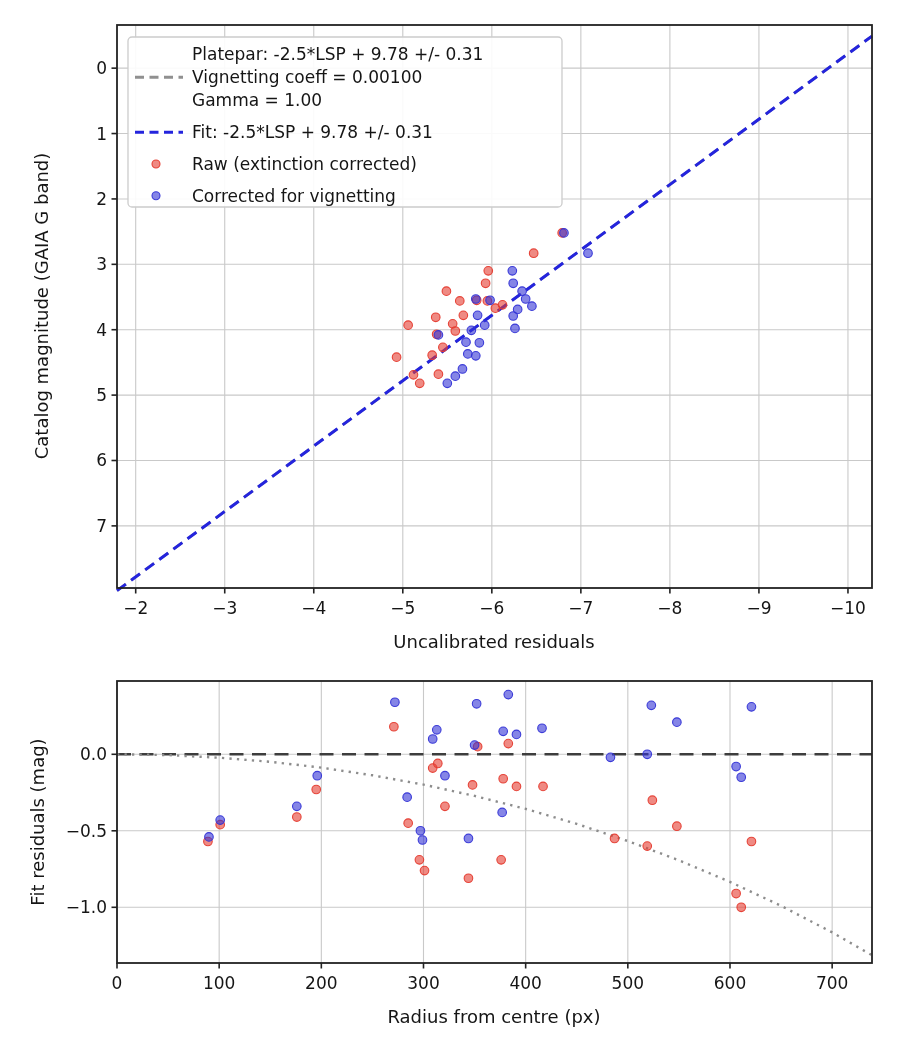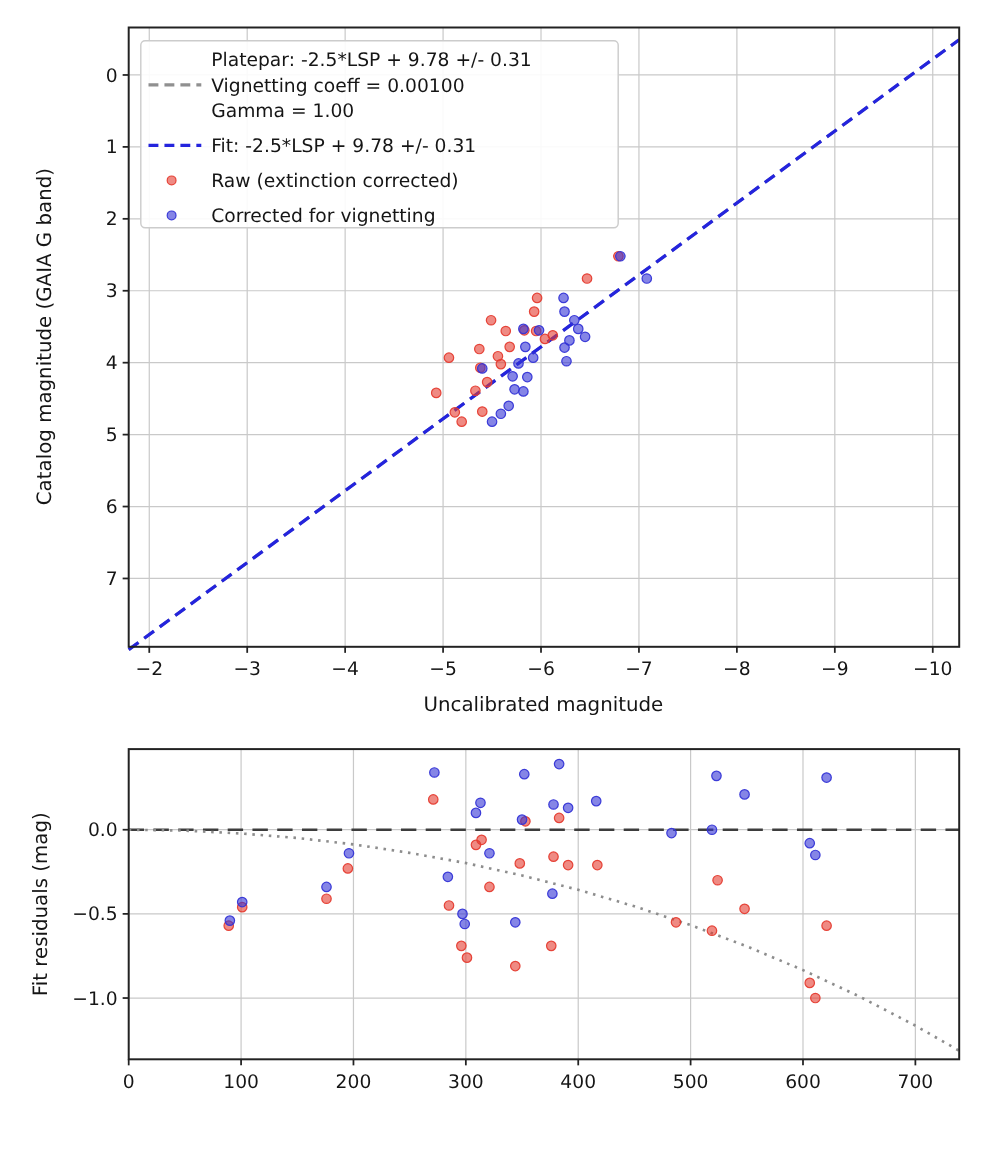--- a/index.html
+++ b/index.html
@@ -223,16 +223,17 @@
         <line x1="832.1556156968877" y1="963" x2="832.1556156968877" y2="968.5" stroke="#222222" stroke-width="1.6"></line>
         <text x="832.1556156968877" y="989" text-anchor="middle" font-size="17" fill="#151515" font-family="DejaVu Sans, Liberation Sans, sans-serif">700</text>
         <line x1="111.5" y1="754.2924579489961" x2="117" y2="754.2924579489961" stroke="#222222" stroke-width="1.6"></line>
         <text x="107" y="760.2924579489961" text-anchor="end" font-size="17" fill="#151515" font-family="DejaVu Sans, Liberation Sans, sans-serif">0.0</text>
         <line x1="111.5" y1="830.7981551817688" x2="117" y2="830.7981551817688" stroke="#222222" stroke-width="1.6"></line>
         <text x="107" y="836.7981551817688" text-anchor="end" font-size="17" fill="#151515" font-family="DejaVu Sans, Liberation Sans, sans-serif">−0.5</text>
         <line x1="111.5" y1="907.3038524145416" x2="117" y2="907.3038524145416" stroke="#222222" stroke-width="1.6"></line>
         <text x="107" y="913.3038524145416" text-anchor="end" font-size="17" fill="#151515" font-family="DejaVu Sans, Liberation Sans, sans-serif">−1.0</text>
       </g>
     </svg>
-  <div class="axlabel" style="left:494px;top:641px;">Uncalibrated magnitude</div>
+  <div class="axlabel" style="left:494px;top:641px;">Uncalibrated residuals</div>
   <div class="axlabel vert" style="left:41px;top:306px;">Catalog magnitude (GAIA G band)</div>
+  <div class="axlabel" style="left:494px;top:1016px;">Radius from centre (px)</div>
   <div class="axlabel vert" style="left:37px;top:822px;">Fit residuals (mag)</div>
 </div>
 
 </body></html>

